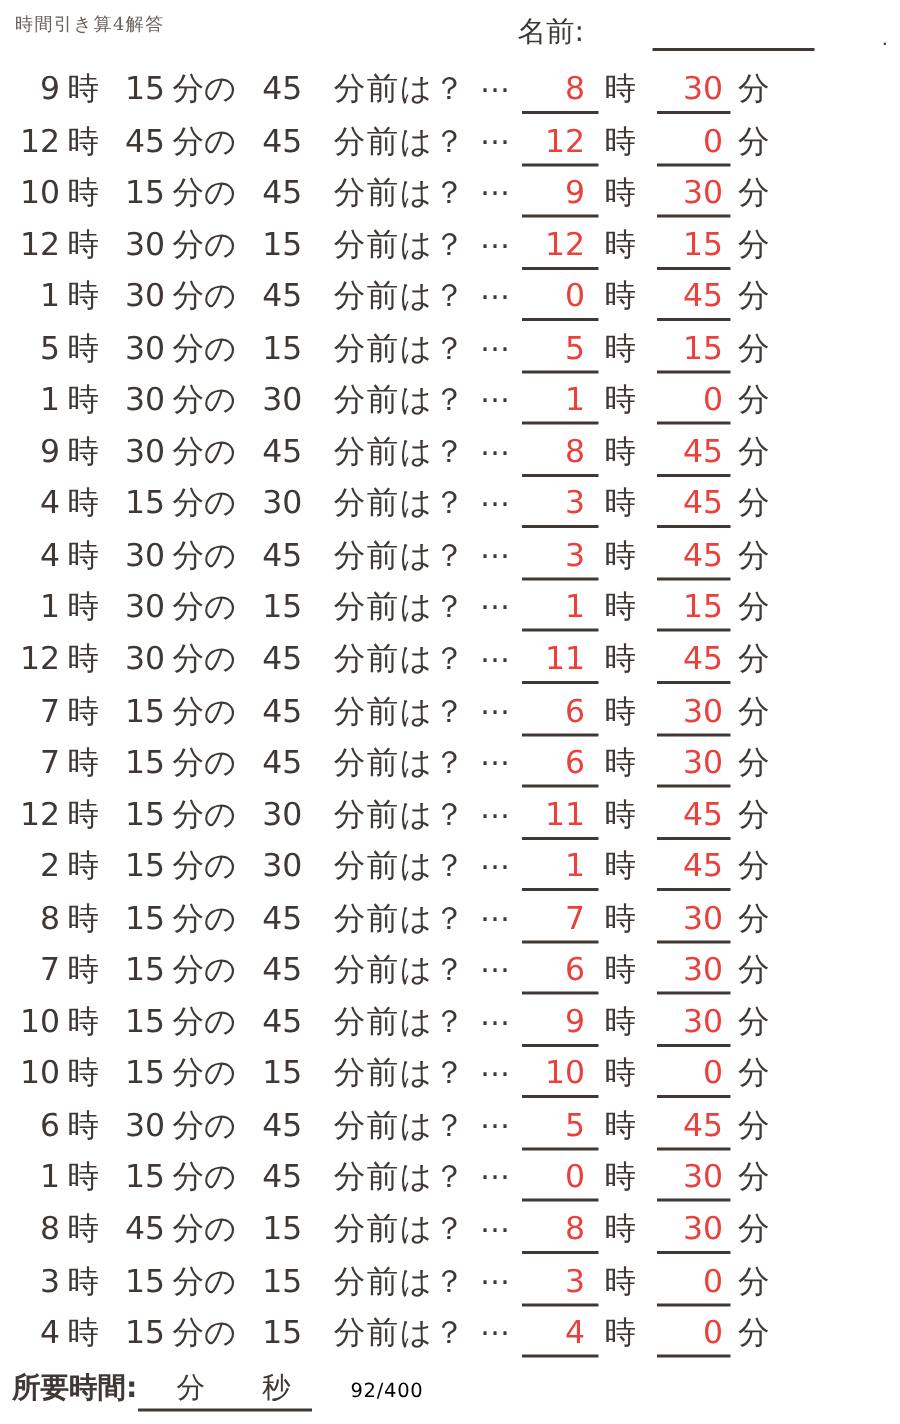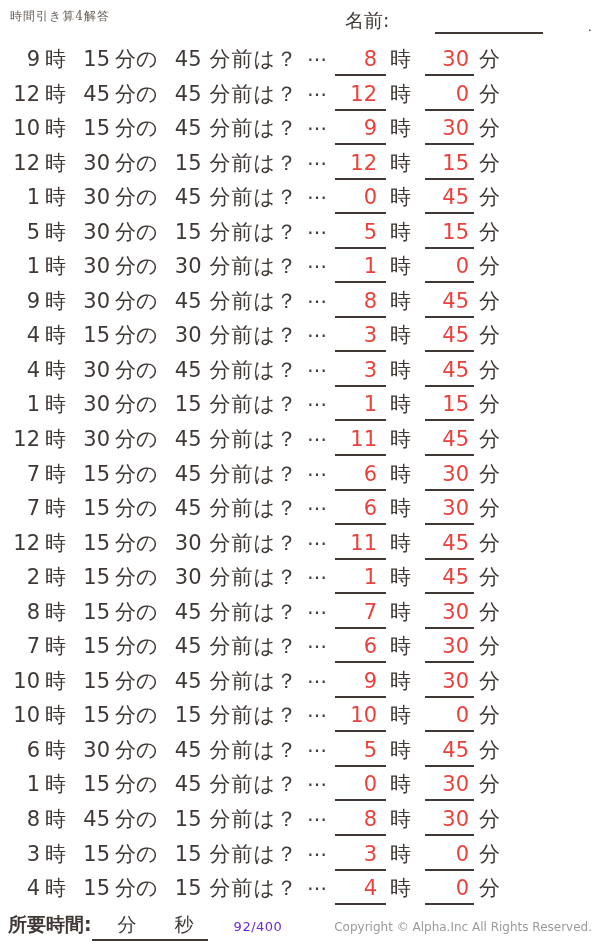--- a/index.html
+++ b/index.html
@@ -45,21 +45,21 @@
     display:flex;align-items:baseline;
     font-size:21px;line-height:30px;
     padding-top:3px;
   }
   .num{font-variant-numeric:tabular-nums;}
   .q-hour{width:32px;text-align:right;}
   .u-hour{margin-left:5px;}
   .q-min{width:32px;text-align:right;margin-left:12px;}
   .u-minof{margin-left:5px;}
   .q-before{width:32px;text-align:right;margin-left:12px;}
-  .u-beforeq{margin-left:8px;letter-spacing:1px;}
+  .u-beforeq{margin-left:21px;letter-spacing:1px;}
   .dots{margin-left:9px;position:relative;top:-5px;font-size:20px;}
   .blank{
     display:inline-flex;justify-content:flex-end;align-items:baseline;
     border-bottom:2px solid var(--ink);
     color:var(--red);
   }
   .hour-blank{width:51px;margin-left:8px;padding-right:9px;}
   .min-blank{width:49px;margin-left:14px;padding-right:5px;}
   .a-hour-unit{margin-left:4px;}
   .a-min-unit{margin-left:5px;}
@@ -69,21 +69,21 @@
     position:absolute;left:8px;right:8px;bottom:8px;
     display:flex;align-items:baseline;
   }
   .elapsed-label{font-size:19px;white-space:nowrap;font-weight:bold;}
   .elapsed-blank{
     display:inline-flex;border-bottom:2px solid var(--ink);
     font-size:19px;
     padding:0 14px 1px 26px;
   }
   .elapsed-blank .sec{margin-left:38px;}
-  .page-number{font-size:13px;margin-left:26px;color:#6d28d9;letter-spacing:.5px;}
+  .page-number{font-size:13px;margin-left:26px;color:#000000;letter-spacing:.5px;}
   .copyright{margin-left:auto;font-size:12px;color:var(--muted);}
 </style>
 </head>
 <body>
 
 <div class="doc-title">時間引き算4解答</div>
 
 <div class="name-block">
   <span class="name-label">名前:</span>
   <span class="name-line"></span>
@@ -542,14 +542,13 @@
   </div>
 </div>
 
 <div class="footer">
   <span class="elapsed-label">所要時間:</span>
   <span class="elapsed-blank">
     <span class="min">分</span>
     <span class="sec">秒</span>
   </span>
   <span class="page-number">92/400</span>
-  <span class="copyright">Copyright ©  Alpha.Inc All Rights Reserved.</span>
 </div>
 
 </body></html>

